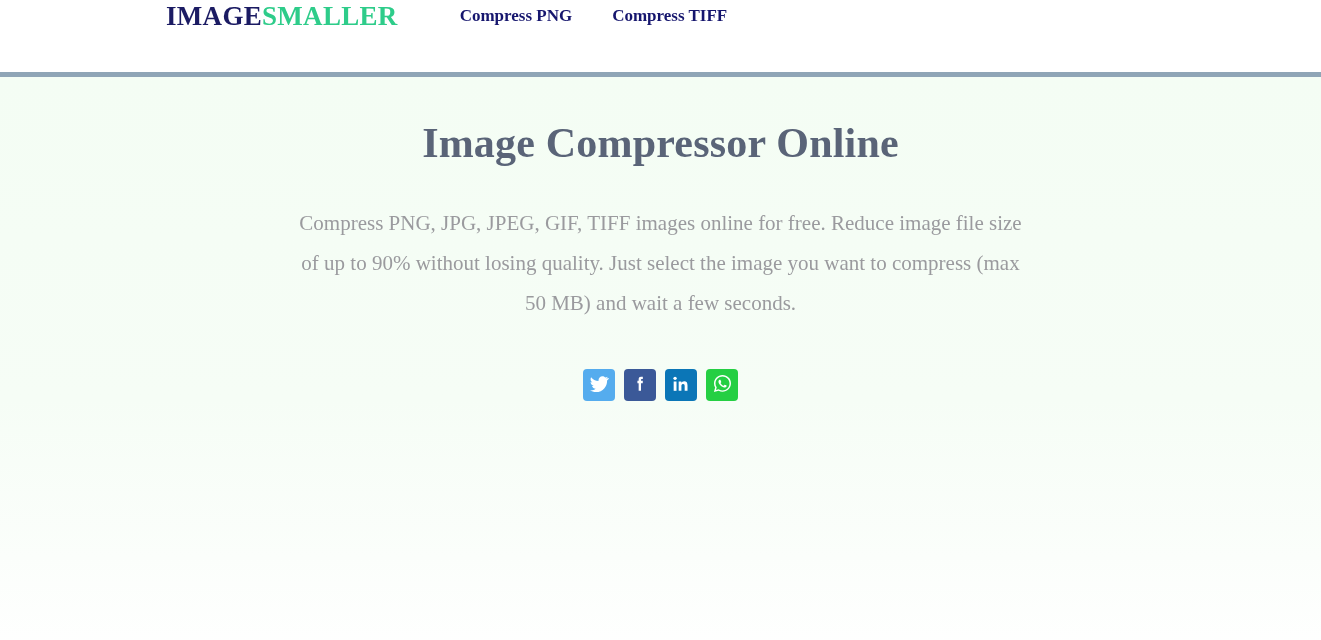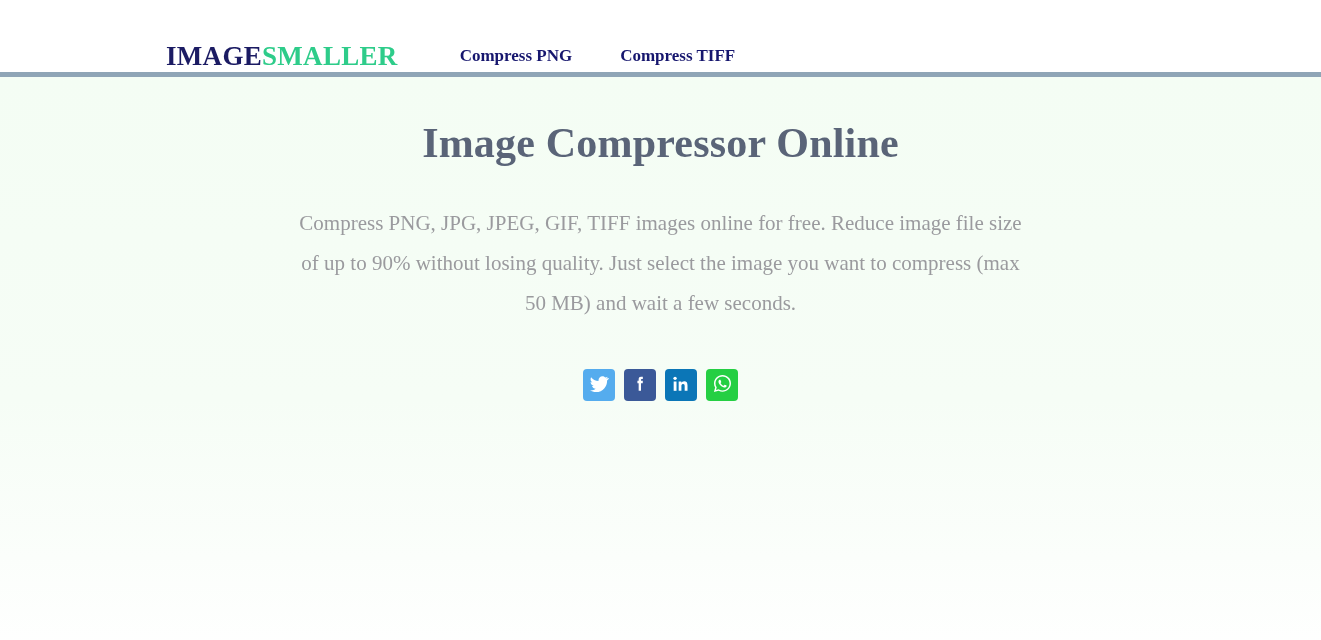--- a/index.html
+++ b/index.html
@@ -12,21 +12,21 @@
     background: #ffffff;
     font-family: "Liberation Serif", "DejaVu Serif", serif;
     overflow: hidden;
   }
 
   
   .site-header {
     height: 72px;
     background: #ffffff;
     display: flex;
-    align-items: flex-end;
+    align-items: flex-start;
     box-sizing: border-box;
   }
   .header-inner {
     display: flex;
     align-items: center;
     width: 100%;
     padding-left: 166px;
   }
   .brand {
     font-size: 27px;
@@ -36,21 +36,21 @@
     white-space: nowrap;
     font-family: "Liberation Serif", "DejaVu Serif", serif;
   }
   .brand .brand-a { color: #1b1b63; }
   .brand .brand-b { color: #2ecc8a; }
 
   .main-nav {
     display: flex;
     align-items: center;
     margin-left: 42px;
-    gap: 8px;
+    gap: 0px;
   }
   .nav-link {
     color: #16166e;
     font-size: 17px;
     font-weight: bold;
     text-decoration: none;
     padding: 6px 20px;
     white-space: nowrap;
     font-family: "Liberation Serif", "DejaVu Serif", serif;
   }

